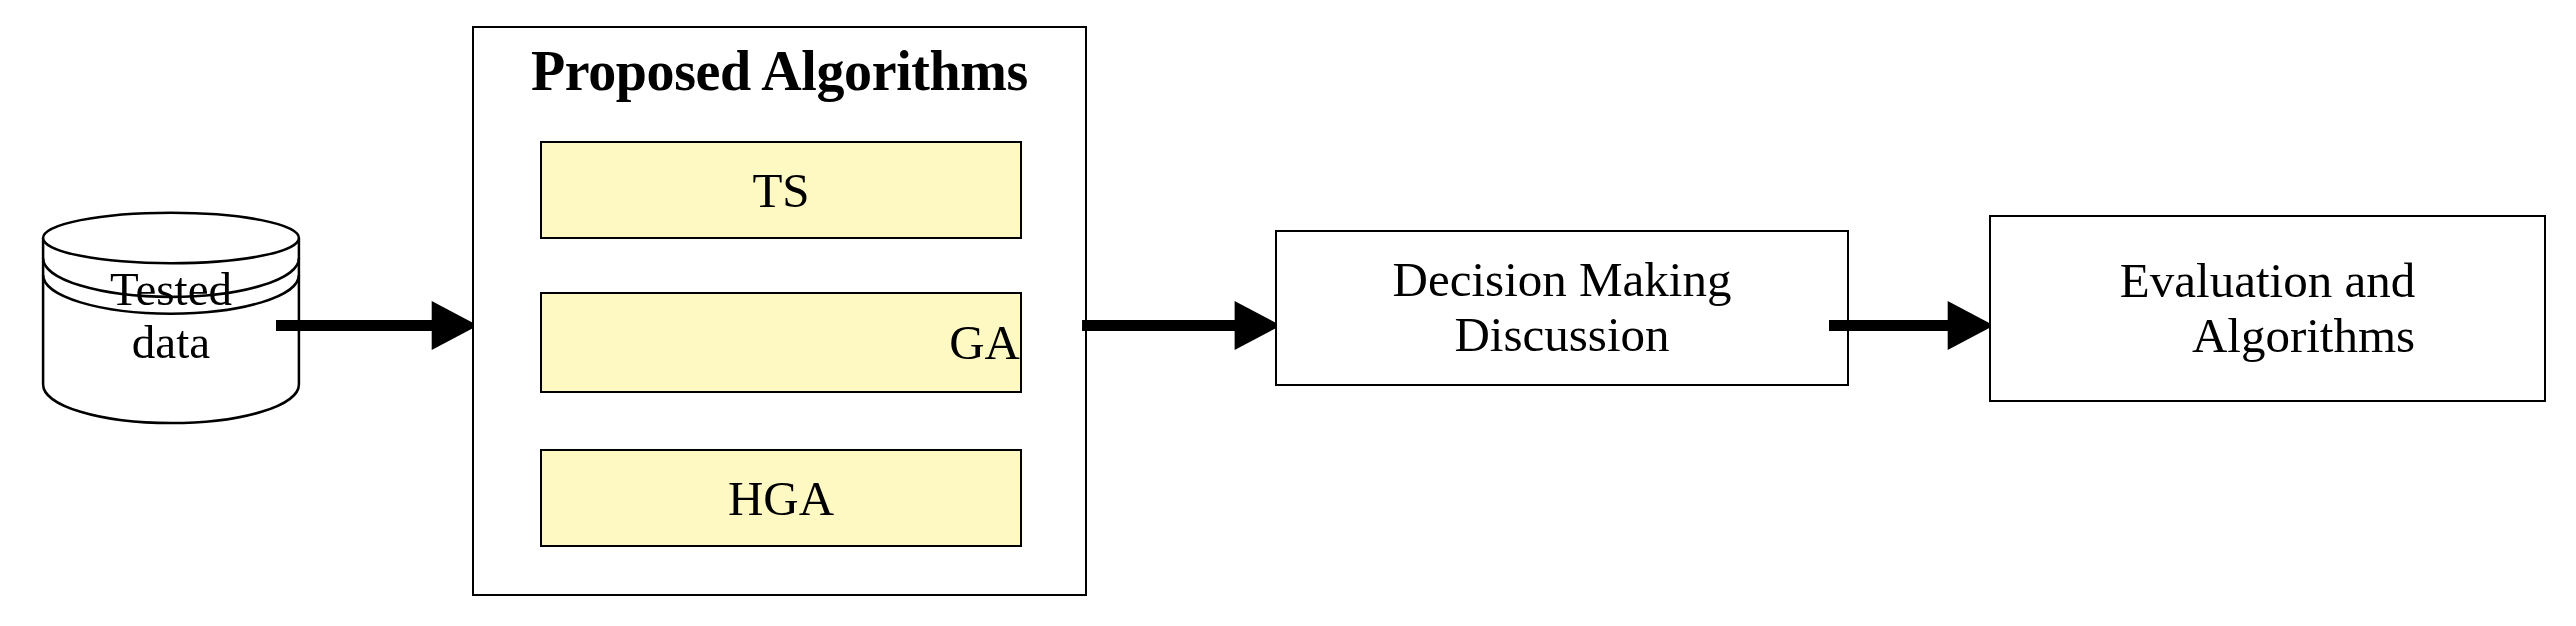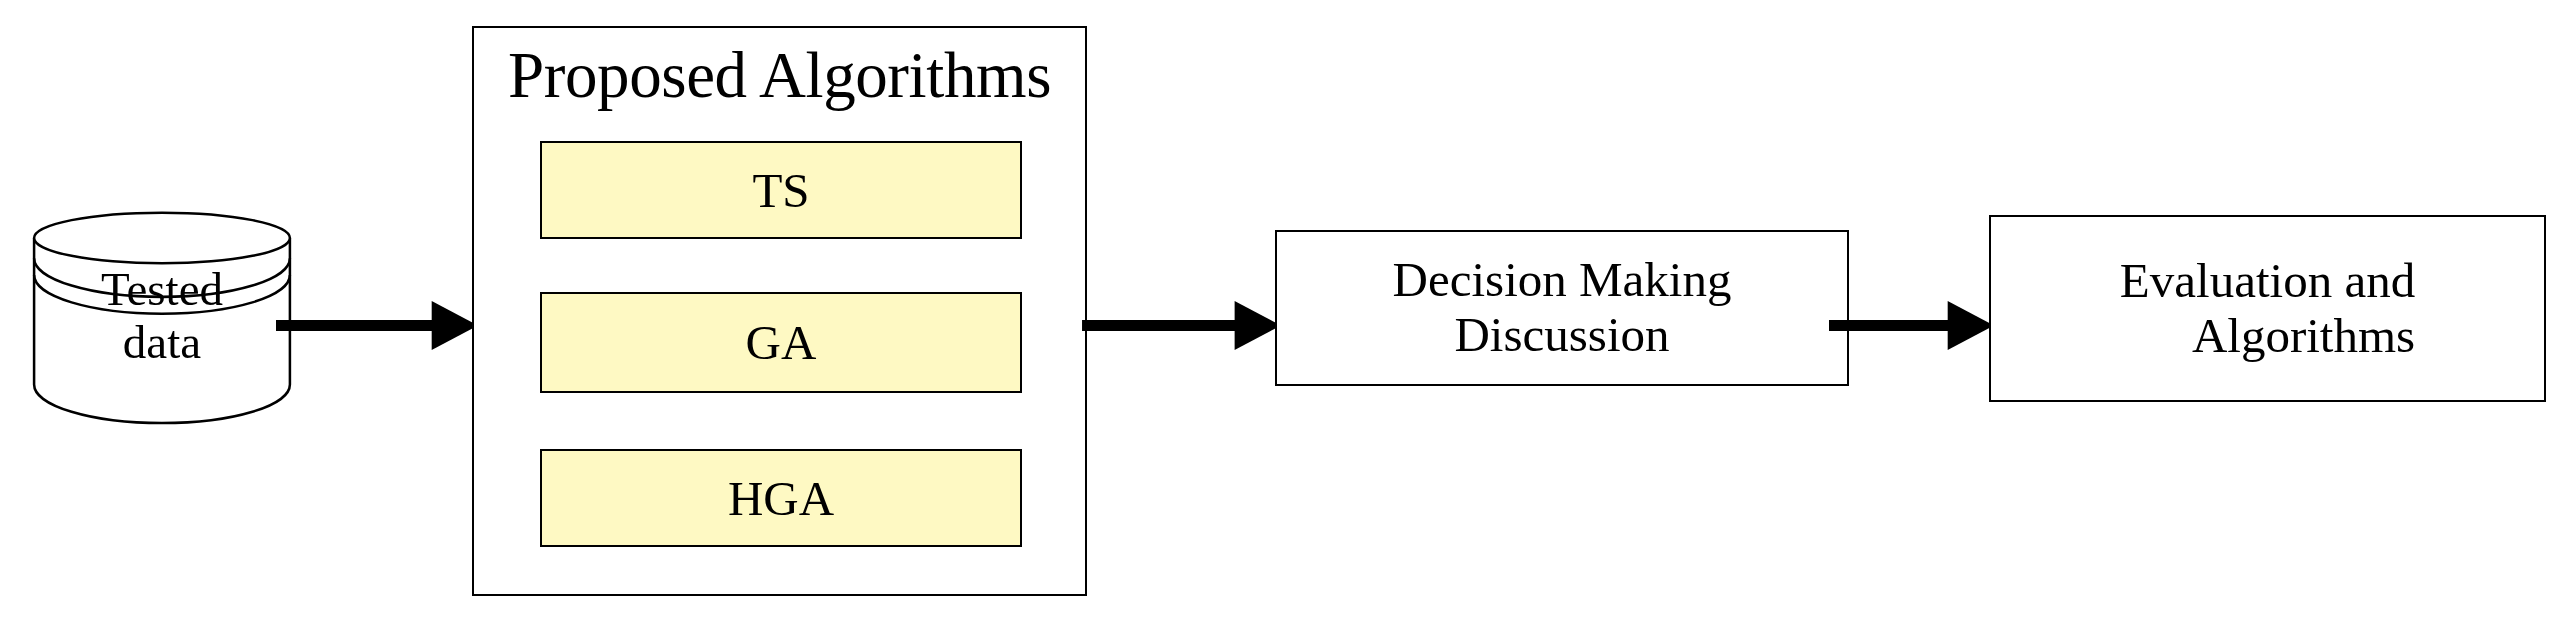--- a/index.html
+++ b/index.html
@@ -39,40 +39,40 @@
     width: 615px;
     height: 570px;
     display: block;
   }
   #algorithms-title {
     position: absolute;
     left: 0;
     top: 15px;
     width: 100%;
     text-align: center;
-    font-weight: normal;
-    font-size: 65px;
+    font-weight: bold;
+    font-size: 56px;
     line-height: 1.0;
     letter-spacing: -0.4px;
   }
   .algo-box {
     position: absolute;
     left: 66px;
     width: 482px;
     border: 2.5px solid #000000;
     background: #fef9c3;
     box-sizing: border-box;
     display: flex;
     align-items: center;
     justify-content: center;
     font-size: 49px;
     line-height: 1.0;
   }
   #algo-box-0 { top: 113px; height: 98px; }
-  #algo-box-1 { top: 264px; height: 101px; }
+  #algo-box-1 { top: 264px; height: 101px; justify-content: flex-end; }
   #algo-box-2 { top: 421px; height: 98px; font-family: Liberation Serif, serif; }
 
   
   #decision-node {
     left: 1275px;
     top: 230px;
     width: 574px;
     height: 156px;
     font-size: 49px;
     line-height: 1.12;
@@ -84,21 +84,21 @@
     height: 187px;
     font-size: 49px;
     line-height: 1.12;
     text-align: right;
   }
   .node-label { display: block; padding: 0 8.4px; }
 
   
   #database-node {
     position: absolute;
-    left: 23px;
+    left: 32px;
     top: 206px;
     width: 278px;
     height: 223px;
   }
   #database-node svg { display: block; }
   #database-label {
     position: absolute;
     left: 0;
     top: 57px;
     width: 278px;

